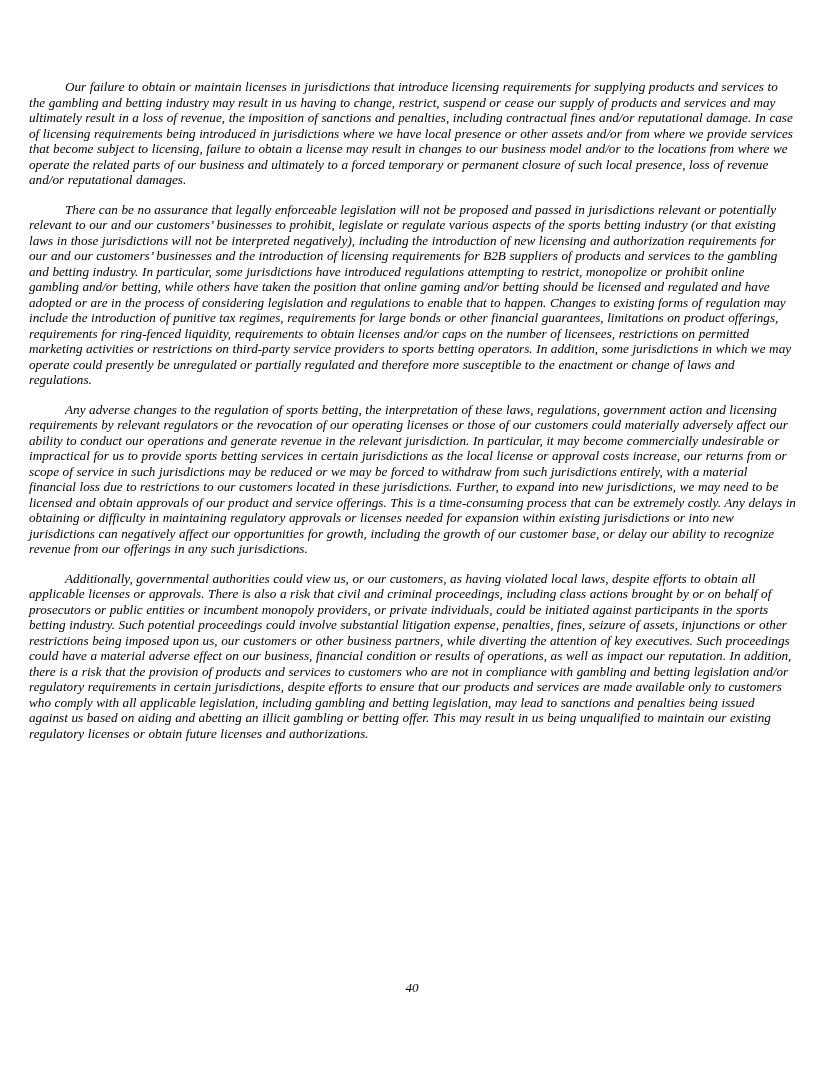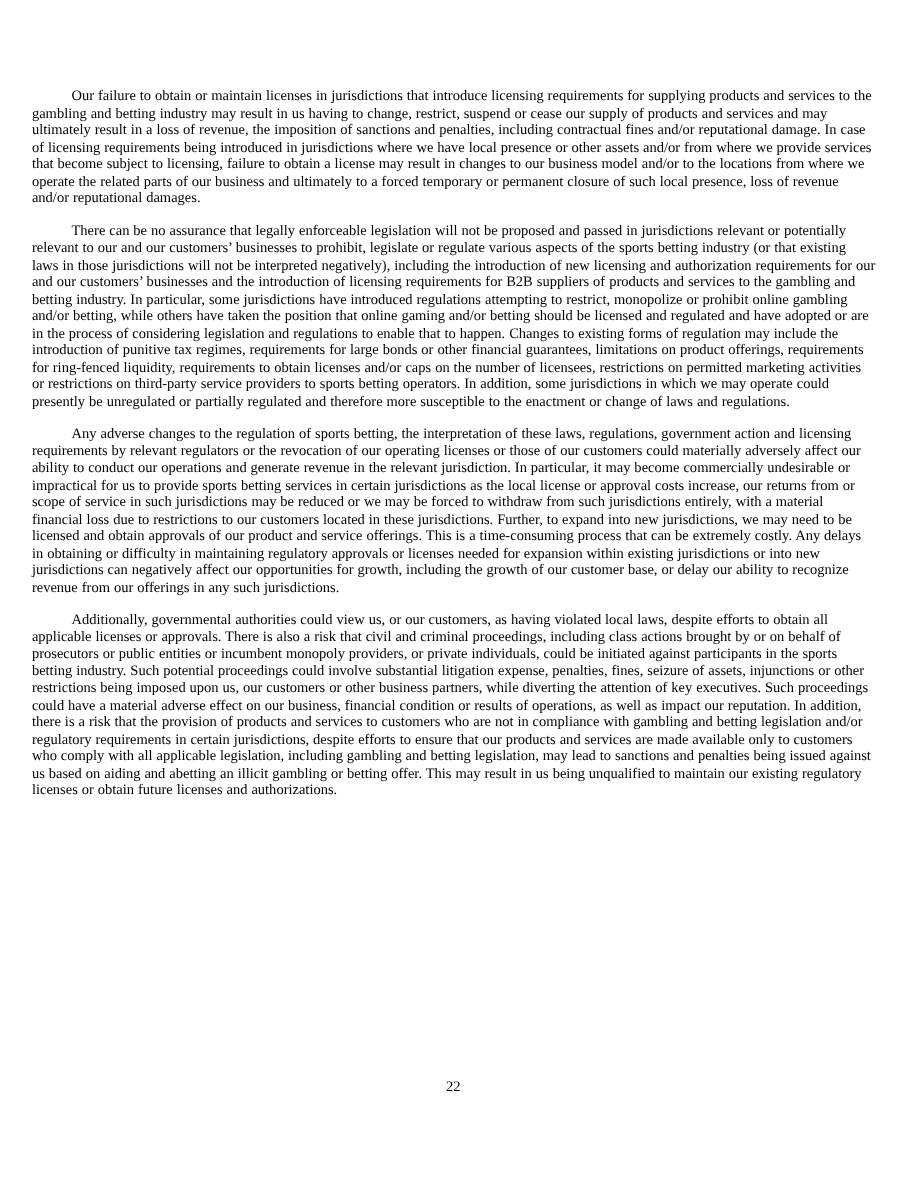--- a/index.html
+++ b/index.html
@@ -8,20 +8,21 @@
     background: #ffffff;
   }
   .page {
     position: relative;
     width: 824px;
     height: 1075px;
     background: #ffffff;
     font-family: "Liberation Serif", serif;
     color: #000000;
     overflow: hidden;
+    font-style: italic;
   }
   .content {
     position: absolute;
     top: 79px;
     left: 29px;
     width: 767px;
   }
   .content p {
     margin: 0 0 14px 0;
     font-size: 13.2px;
@@ -44,14 +45,14 @@
 </head>
 <body>
 
 <div class="page">
   <div class="content">
     <p>Our failure to obtain or maintain licenses in jurisdictions that introduce licensing requirements for supplying products and services to the gambling and betting industry may result in us having to change, restrict, suspend or cease our supply of products and services and may ultimately result in a loss of revenue, the imposition of sanctions and penalties, including contractual fines and/or reputational damage. In case of licensing requirements being introduced in jurisdictions where we have local presence or other assets and/or from where we provide services that become subject to licensing, failure to obtain a license may result in changes to our business model and/or to the locations from where we operate the related parts of our business and ultimately to a forced temporary or permanent closure of such local presence, loss of revenue and/or reputational damages.</p>
     <p>There can be no assurance that legally enforceable legislation will not be proposed and passed in jurisdictions relevant or potentially relevant to our and our customers’ businesses to prohibit, legislate or regulate various aspects of the sports betting industry (or that existing laws in those jurisdictions will not be interpreted negatively), including the introduction of new licensing and authorization requirements for our and our customers’ businesses and the introduction of licensing requirements for B2B suppliers of products and services to the gambling and betting industry. In particular, some jurisdictions have introduced regulations attempting to restrict, monopolize or prohibit online gambling and/or betting, while others have taken the position that online gaming and/or betting should be licensed and regulated and have adopted or are in the process of considering legislation and regulations to enable that to happen. Changes to existing forms of regulation may include the introduction of punitive tax regimes, requirements for large bonds or other financial guarantees, limitations on product offerings, requirements for ring-fenced liquidity, requirements to obtain licenses and/or caps on the number of licensees, restrictions on permitted marketing activities or restrictions on third-party service providers to sports betting operators. In addition, some jurisdictions in which we may operate could presently be unregulated or partially regulated and therefore more susceptible to the enactment or change of laws and regulations.</p>
     <p>Any adverse changes to the regulation of sports betting, the interpretation of these laws, regulations, government action and licensing requirements by relevant regulators or the revocation of our operating licenses or those of our customers could materially adversely affect our ability to conduct our operations and generate revenue in the relevant jurisdiction. In particular, it may become commercially undesirable or impractical for us to provide sports betting services in certain jurisdictions as the local license or approval costs increase, our returns from or scope of service in such jurisdictions may be reduced or we may be forced to withdraw from such jurisdictions entirely, with a material financial loss due to restrictions to our customers located in these jurisdictions. Further, to expand into new jurisdictions, we may need to be licensed and obtain approvals of our product and service offerings. This is a time-consuming process that can be extremely costly. Any delays in obtaining or difficulty in maintaining regulatory approvals or licenses needed for expansion within existing jurisdictions or into new jurisdictions can negatively affect our opportunities for growth, including the growth of our customer base, or delay our ability to recognize revenue from our offerings in any such jurisdictions.</p>
     <p>Additionally, governmental authorities could view us, or our customers, as having violated local laws, despite efforts to obtain all applicable licenses or approvals. There is also a risk that civil and criminal proceedings, including class actions brought by or on behalf of prosecutors or public entities or incumbent monopoly providers, or private individuals, could be initiated against participants in the sports betting industry. Such potential proceedings could involve substantial litigation expense, penalties, fines, seizure of assets, injunctions or other restrictions being imposed upon us, our customers or other business partners, while diverting the attention of key executives. Such proceedings could have a material adverse effect on our business, financial condition or results of operations, as well as impact our reputation. In addition, there is a risk that the provision of products and services to customers who are not in compliance with gambling and betting legislation and/or regulatory requirements in certain jurisdictions, despite efforts to ensure that our products and services are made available only to customers who comply with all applicable legislation, including gambling and betting legislation, may lead to sanctions and penalties being issued against us based on aiding and abetting an illicit gambling or betting offer. This may result in us being unqualified to maintain our existing regulatory licenses or obtain future licenses and authorizations.</p>
   </div>
-  <div class="page-footer">22</div>
+  <div class="page-footer">40</div>
 </div>
 
 </body></html>

